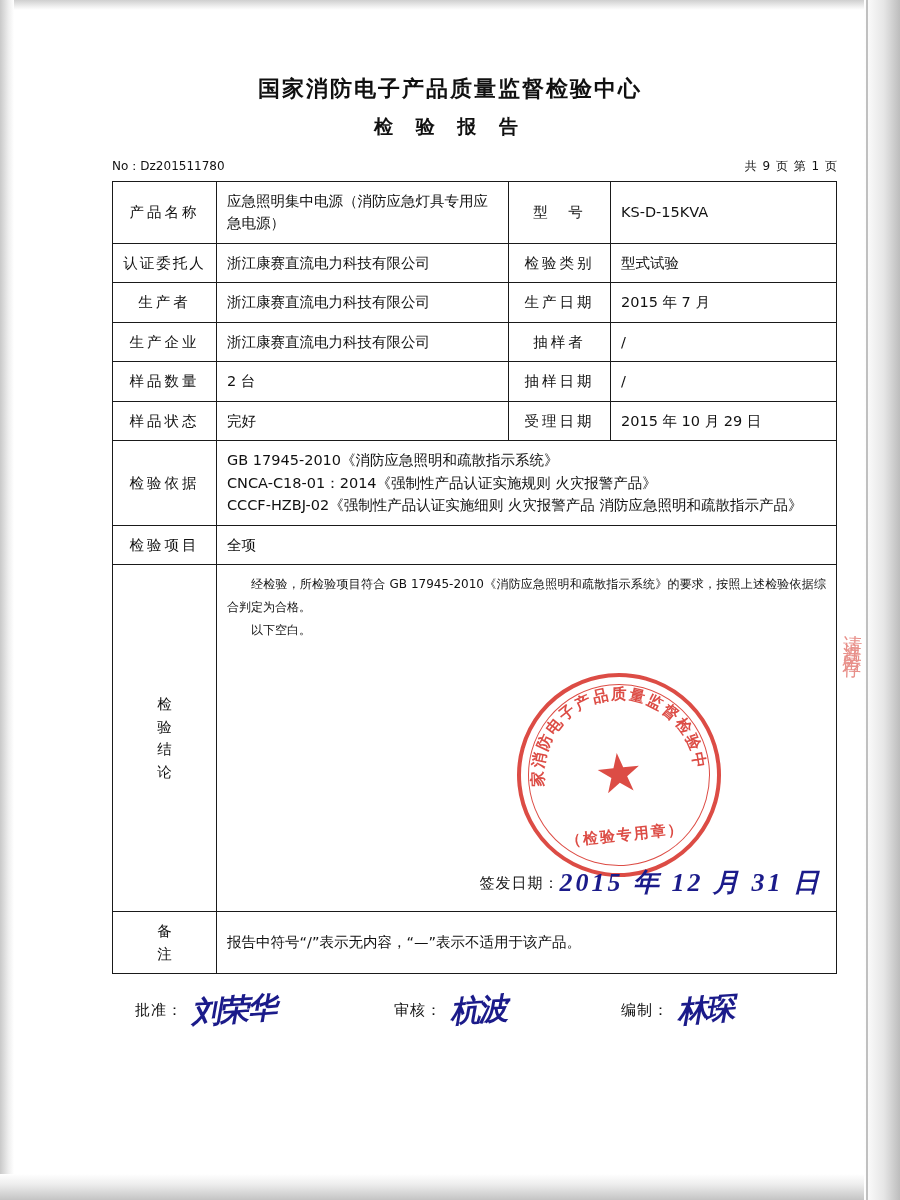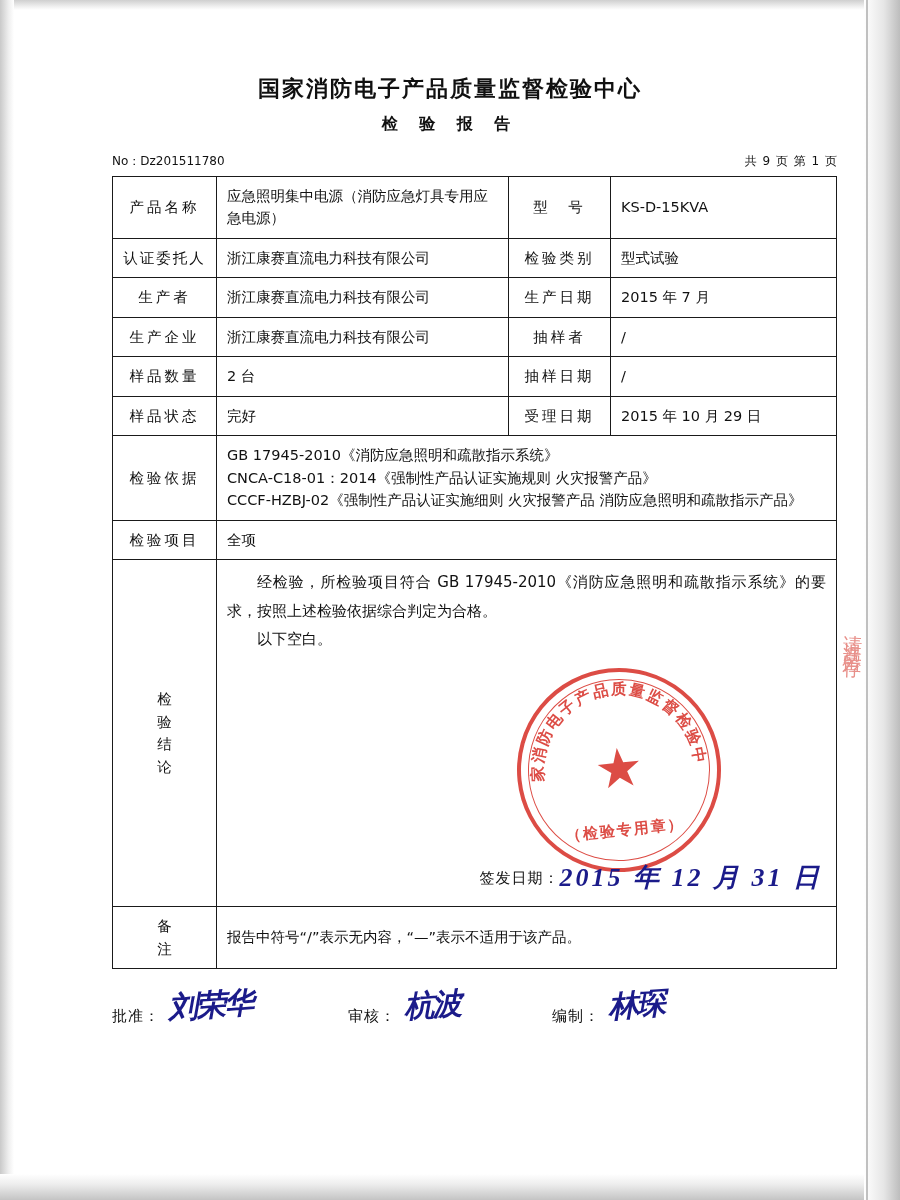--- a/index.html
+++ b/index.html
@@ -64,21 +64,21 @@
   }
   .title-main {
     font-family: "DejaVu Sans", sans-serif;
     font-size: 22px;
     font-weight: bold;
     letter-spacing: 2px;
     color: #101010;
   }
   .title-sub {
     font-family: "DejaVu Sans", sans-serif;
-    font-size: 16px;
+    font-size: 19px;
     font-weight: bold;
     letter-spacing: 8px;
     color: #101010;
     margin-top: 10px;
   }
 
   .meta-row {
     display: flex;
     justify-content: space-between;
     align-items: flex-end;
@@ -132,21 +132,21 @@
   .concl-label span { display: block; }
 
   .concl-body {
     position: relative;
     height: 330px;
     vertical-align: top !important;
   }
   .concl-p {
     text-indent: 2em;
     line-height: 1.9;
-    font-size: 15px;
+    font-size: 12px;
     text-align: justify;
   }
   .sign-line {
     position: absolute;
     right: 14px;
     bottom: 8px;
     font-size: 15px;
     letter-spacing: 1px;
     white-space: nowrap;
   }
@@ -221,21 +221,21 @@
 
   .footer-sign {
     display: flex;
     margin: 16px 0 0 112px;
     width: 724px;
     font-size: 15px;
     color: #111;
     align-items: center;
     font-family: "DejaVu Sans", sans-serif;
   }
-  .fs-item { display: flex; align-items: flex-end; }
+  .fs-item { display: flex; align-items: center; margin-left: 23px; }
   .fs-label { letter-spacing: 1px; }
   .handwriting {
     font-family: "Liberation Serif", serif;
     font-style: italic;
     font-weight: bold;
     color: #1b1b8a;
     font-size: 30px;
     margin-left: 8px;
     letter-spacing: -2px;
     transform: rotate(-4deg);

